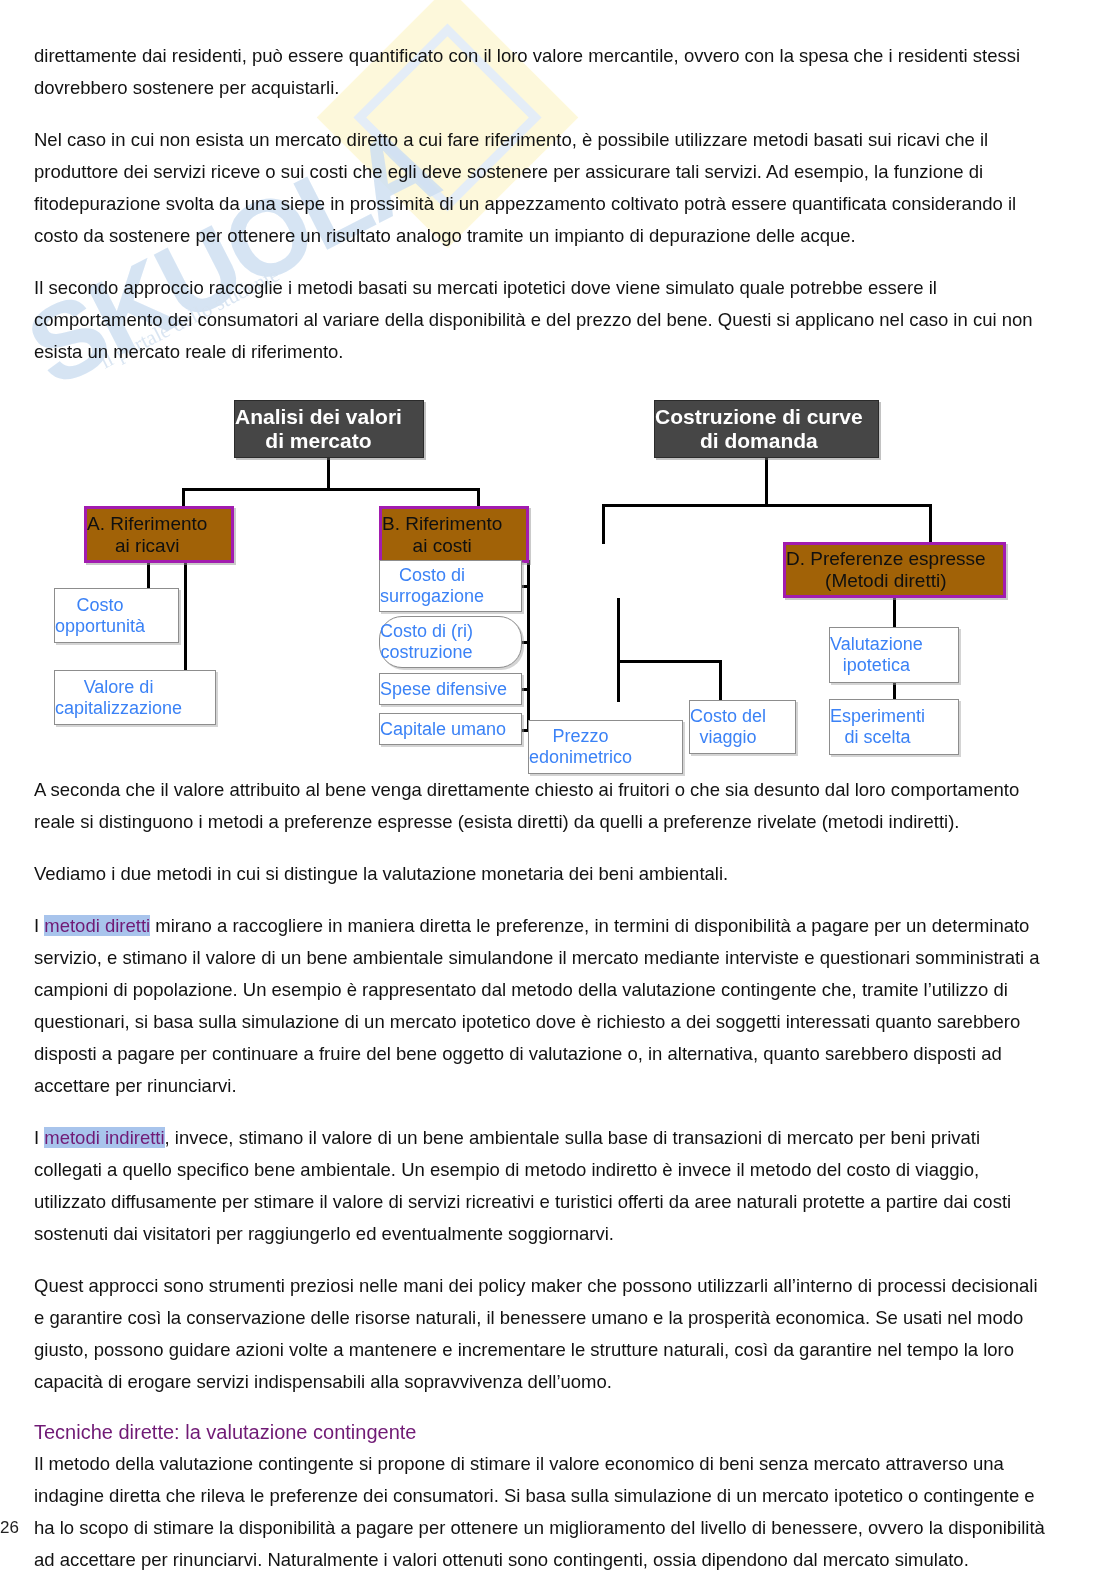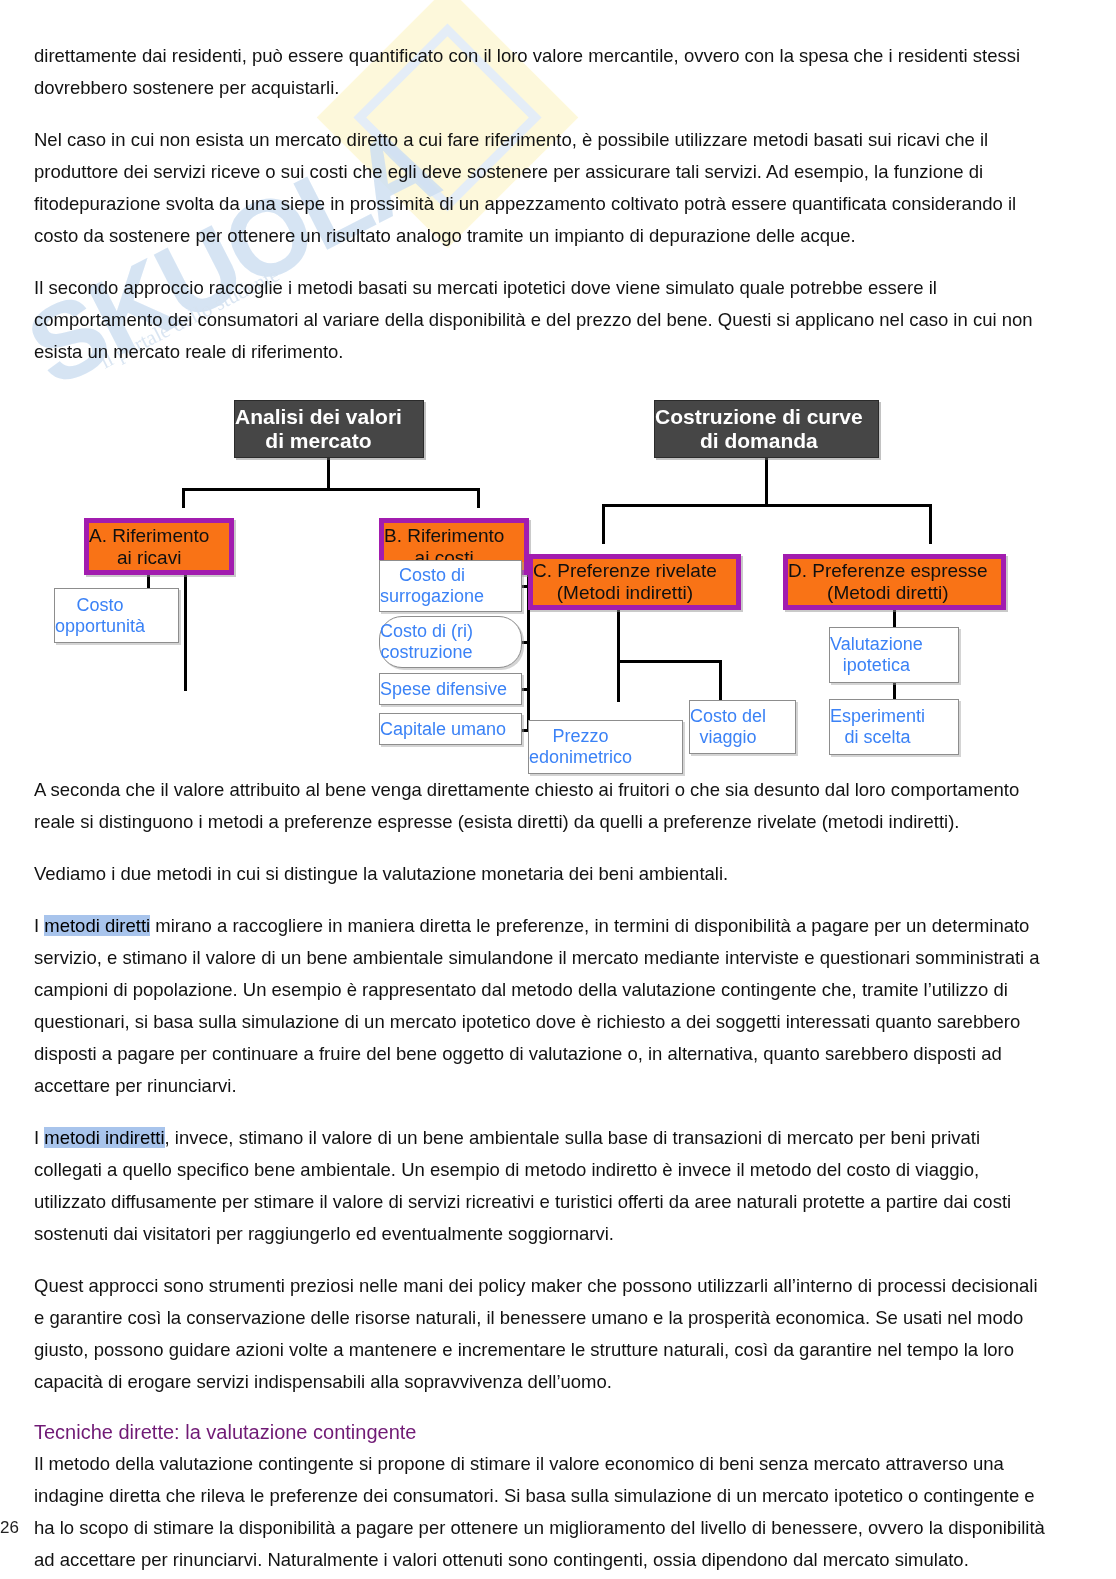--- a/index.html
+++ b/index.html
@@ -79,21 +79,21 @@
   p.para {
     margin: 0 0 20px 0;
     font-size: 18.5px;
     line-height: 32px;
     text-align: left;
     color: #121212;
     font-family: "Liberation Sans", sans-serif;
   }
   .hl {
     background: #a8c4ec;
-    color: #000000;
+    color: #701a75;
   }
   h3.redhead {
     margin: 0 0 2px 0;
     font-size: 20px;
     font-weight: normal;
     color: #701a75;
     line-height: 28px;
     font-family: "Liberation Sans", sans-serif;
   }
   .pagenum {
@@ -126,26 +126,25 @@
   }
   .dbox.dark {
     background: #464646;
     color: #ffffff;
     font-weight: bold;
     border: 1px solid #2b2b2b;
     font-size: 21px;
     box-shadow: 2px 2px 0 rgba(120,120,120,.45);
   }
   .dbox.grey {
-    background: #f97316;
+    background: #a16207;
     color: #101010;
-    border: 5px solid #a21caf;
+    border: 3px solid #a21caf;
     font-size: 19px;
     box-shadow: 2px 2px 0 rgba(150,150,150,.5);
-    margin-top: 12px;
   }
   .dbox.white {
     background: #ffffff;
     color: #3b82f6;
     border: 1px solid #8d8d8d;
     font-size: 18px;
     box-shadow: 2px 2px 0 rgba(160,160,160,.45);
   }
   .conn {
     position: absolute;
@@ -201,20 +200,26 @@
     <div class="conn v" style="left:113px; top:175px; width:3px; height:48px;"></div>
     <div class="conn v" style="left:150px; top:175px; width:3px; height:128px;"></div>
 
     <div class="dbox white" style="left:20px; top:200px; width:125px; height:55px;">
       <span>
         <span>Costo</span><br>
         <span>opportunità</span>
       </span>
     </div>
 
+    <div class="dbox white" style="left:20px; top:282px; width:162px; height:55px;">
+      <span>
+        <span>Valore di</span><br>
+        <span>capitalizzazione</span>
+      </span>
+    </div>
 
     <div class="conn v" style="left:493px; top:172px; width:3px; height:172px;"></div>
     <div class="conn h" style="left:475px; top:197px; width:20px; height:3px;"></div>
     <div class="conn h" style="left:475px; top:253px; width:20px; height:3px;"></div>
     <div class="conn h" style="left:475px; top:300px; width:20px; height:3px;"></div>
     <div class="conn h" style="left:475px; top:341px; width:20px; height:3px;"></div>
 
     <div class="dbox white" style="left:345px; top:172px; width:143px; height:52px;">
       <span>
         <span>Costo di</span><br>
@@ -242,26 +247,20 @@
         <span>Costruzione di curve</span><br>
         <span>di domanda</span>
       </span>
     </div>
 
     <div class="conn v" style="left:731px; top:70px; width:3px; height:48px;"></div>
     <div class="conn h" style="left:568px; top:116px; width:330px; height:3px;"></div>
     <div class="conn v" style="left:568px; top:116px; width:3px; height:40px;"></div>
     <div class="conn v" style="left:895px; top:116px; width:3px; height:40px;"></div>
 
-    <div class="dbox grey" style="left:494px; top:154px; width:213px; height:56px;">
-      <span>
-        <span>C. Preferenze rivelate</span><br>
-        <span>(Metodi indiretti)</span>
-      </span>
-    </div>
 
     <div class="dbox grey" style="left:749px; top:154px; width:223px; height:56px;">
       <span>
         <span>D. Preferenze espresse</span><br>
         <span>(Metodi diretti)</span>
       </span>
     </div>
 
     <div class="conn v" style="left:583px; top:210px; width:3px; height:65px;"></div>
     <div class="conn h" style="left:583px; top:272px; width:105px; height:3px;"></div>

